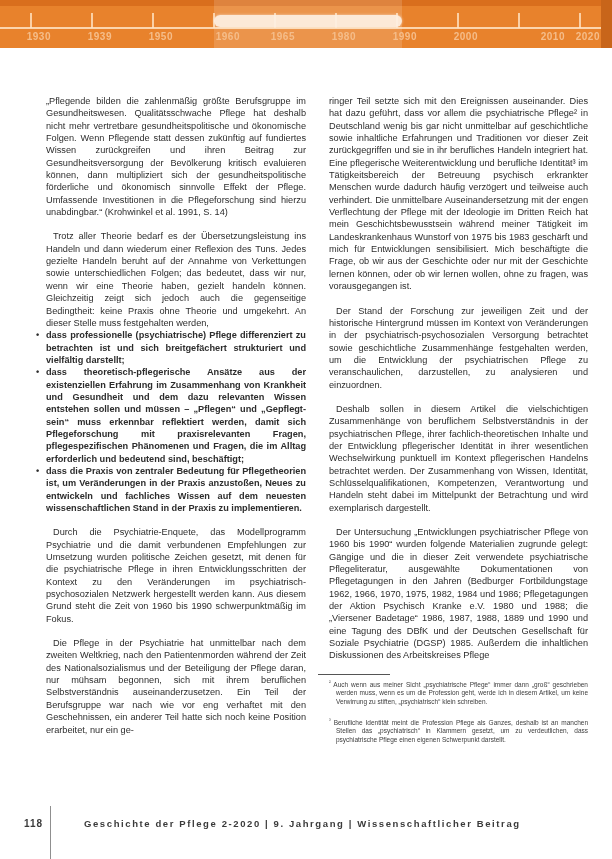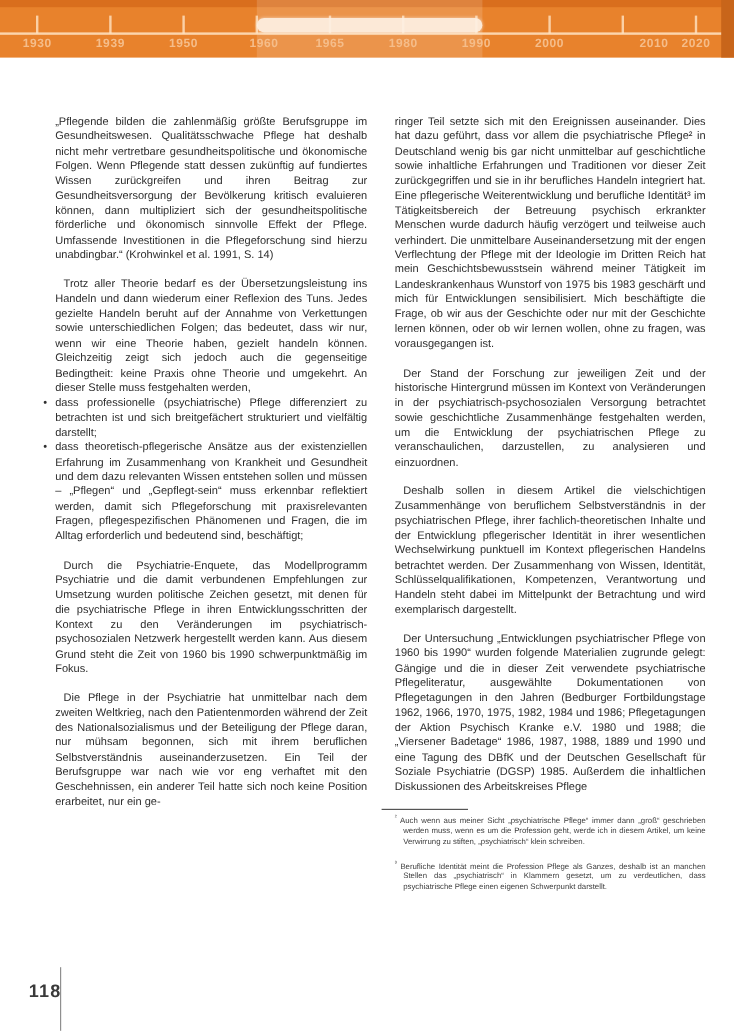--- a/index.html
+++ b/index.html
@@ -26,21 +26,21 @@
   .timeline-line{
     position:absolute;left:0;top:27px;width:612px;height:2px;
     background:rgba(255,228,196,0.85);
   }
   .tick{
     position:absolute;top:13px;width:2px;height:15px;
     background:rgba(255,228,196,0.8);
   }
   .year{
     position:absolute;top:31px;width:40px;
-    text-align:center;font-size:10px;font-weight:bold;
+    text-align:right;font-size:10px;font-weight:bold;
     color:#f5bd8a;letter-spacing:0.5px;
   }
   .highlight-col{
     position:absolute;left:214px;top:0;width:188px;height:48px;
     background:rgba(255,255,255,0.15);
   }
   .highlight-band{
     position:absolute;left:214px;top:15px;width:188px;height:12px;
     background:rgba(253,240,227,0.92);
     border-radius:6px;
@@ -51,41 +51,41 @@
   .column{
     position:absolute;top:95px;width:271px;
     font-size:9.2px;line-height:12.35px;
     text-align:justify;hyphens:auto;-webkit-hyphens:auto;
   }
   .col-left{left:35px;}
   .col-right{left:318px;width:270px;}
   .column p{margin:0 0 12px 11px;}
   .column p.indent{text-indent:7px;}
   .column p.no-space{margin-bottom:0;}
-  .bullet-list{list-style:none;margin:0 0 12px 0;padding:0;}
+  .bullet-list{list-style:none;margin:0 0 12px 0;padding:0;font-weight:bold;}
   .bullet-list li{position:relative;padding-left:11px;margin:0;}
   .bullet-list li::before{content:"•";position:absolute;left:1px;top:0;}
 
   
   .footnote-divider{
     width:72px;height:0;border:none;border-top:1px solid #555;
     margin:10px 0 6px 0;
   }
   .footnote{
     font-size:6.5px;line-height:8.6px;color:#3c3c3c;
     text-align:justify;margin:0 0 4px 0;
     padding-left:7px;text-indent:-7px;
   }
   .footnote sup{font-size:5px;line-height:0;}
 
   
   .footer{position:absolute;left:0;top:0;width:612px;height:859px;pointer-events:none;}
   .page-number{
     position:absolute;left:24px;top:818px;
-    font-size:15px;font-weight:bold;letter-spacing:1px;color:#3a3a3a;
+    font-size:10px;font-weight:bold;letter-spacing:1px;color:#3a3a3a;
   }
   .footer-divider{
     position:absolute;left:50px;top:806px;width:1px;height:53px;
     background:#8f8f8f;
   }
   .journal-line{
     position:absolute;left:84px;top:818px;
     font-size:9.5px;font-weight:bold;letter-spacing:1.6px;color:#3a3a3a;
   }
 </style>
@@ -123,32 +123,34 @@
 
   <div class="banner-edge-strip"></div>
 </div>
 
 <div class="column col-left">
   <p>„Pflegende bilden die zahlenmäßig größte Berufsgruppe im Gesundheitswesen. Qualitätsschwache Pflege hat deshalb nicht mehr vertretbare gesundheitspolitische und ökonomische Folgen. Wenn Pflegende statt dessen zukünftig auf fundiertes Wissen zurückgreifen und ihren Beitrag zur Gesundheitsversorgung der Bevölkerung kritisch evaluieren können, dann multipliziert sich der gesundheitspolitische förderliche und ökonomisch sinnvolle Effekt der Pflege. Umfassende Investitionen in die Pflegeforschung sind hierzu unabdingbar.“ (Krohwinkel et al. 1991, S. 14)</p>
   <p class="indent no-space">Trotz aller Theorie bedarf es der Übersetzungsleistung ins Handeln und dann wiederum einer Reflexion des Tuns. Jedes gezielte Handeln beruht auf der Annahme von Verkettungen sowie unterschiedlichen Folgen; das bedeutet, dass wir nur, wenn wir eine Theorie haben, gezielt handeln können. Gleichzeitig zeigt sich jedoch auch die gegenseitige Bedingtheit: keine Praxis ohne Theorie und umgekehrt. An dieser Stelle muss festgehalten werden,</p>
   <ul class="bullet-list">
     <li>dass professionelle (psychiatrische) Pflege differenziert zu betrachten ist und sich breitgefächert strukturiert und vielfältig darstellt;</li>
     <li>dass theoretisch-pflegerische Ansätze aus der existenziellen Erfahrung im Zusammenhang von Krankheit und Gesundheit und dem dazu relevanten Wissen entstehen sollen und müssen – „Pflegen“ und „Gepflegt-sein“ muss erkennbar reflektiert werden, damit sich Pflegeforschung mit praxisrelevanten Fragen, pflegespezifischen Phänomenen und Fragen, die im Alltag erforderlich und bedeutend sind, beschäftigt;</li>
+    <li>dass die Praxis von zentraler Bedeutung für Pflegetheorien ist, um Veränderungen in der Praxis anzustoßen, Neues zu entwickeln und fachliches Wissen auf dem neuesten wissenschaftlichen Stand in der Praxis zu implementieren.</li>
   </ul>
   <p class="indent">Durch die Psychiatrie-Enquete, das Modellprogramm Psychiatrie und die damit verbundenen Empfehlungen zur Umsetzung wurden politische Zeichen gesetzt, mit denen für die psychiatrische Pflege in ihren Entwicklungsschritten der Kontext zu den Veränderungen im psychiatrisch-psychosozialen Netzwerk hergestellt werden kann. Aus diesem Grund steht die Zeit von 1960 bis 1990 schwerpunktmäßig im Fokus.</p>
   <p class="indent">Die Pflege in der Psychiatrie hat unmittelbar nach dem zweiten Weltkrieg, nach den Patientenmorden während der Zeit des Nationalsozialismus und der Beteiligung der Pflege daran, nur mühsam begonnen, sich mit ihrem beruflichen Selbstverständnis auseinanderzusetzen. Ein Teil der Berufsgruppe war nach wie vor eng verhaftet mit den Geschehnissen, ein anderer Teil hatte sich noch keine Position erarbeitet, nur ein ge-</p>
 </div>
 
 <div class="column col-right">
   <p>ringer Teil setzte sich mit den Ereignissen auseinander. Dies hat dazu geführt, dass vor allem die psychiatrische Pflege² in Deutschland wenig bis gar nicht unmittelbar auf geschichtliche sowie inhaltliche Erfahrungen und Traditionen vor dieser Zeit zurückgegriffen und sie in ihr berufliches Handeln integriert hat. Eine pflegerische Weiterentwicklung und berufliche Identität³ im Tätigkeitsbereich der Betreuung psychisch erkrankter Menschen wurde dadurch häufig verzögert und teilweise auch verhindert. Die unmittelbare Auseinandersetzung mit der engen Verflechtung der Pflege mit der Ideologie im Dritten Reich hat mein Geschichtsbewusstsein während meiner Tätigkeit im Landeskrankenhaus Wunstorf von 1975 bis 1983 geschärft und mich für Entwicklungen sensibilisiert. Mich beschäftigte die Frage, ob wir aus der Geschichte oder nur mit der Geschichte lernen können, oder ob wir lernen wollen, ohne zu fragen, was vorausgegangen ist.</p>
   <p class="indent">Der Stand der Forschung zur jeweiligen Zeit und der historische Hintergrund müssen im Kontext von Veränderungen in der psychiatrisch-psychosozialen Versorgung betrachtet sowie geschichtliche Zusammenhänge festgehalten werden, um die Entwicklung der psychiatrischen Pflege zu veranschaulichen, darzustellen, zu analysieren und einzuordnen.</p>
   <p class="indent">Deshalb sollen in diesem Artikel die vielschichtigen Zusammenhänge von beruflichem Selbstverständnis in der psychiatrischen Pflege, ihrer fachlich-theoretischen Inhalte und der Entwicklung pflegerischer Identität in ihrer wesentlichen Wechselwirkung punktuell im Kontext pflegerischen Handelns betrachtet werden. Der Zusammenhang von Wissen, Identität, Schlüsselqualifikationen, Kompetenzen, Verantwortung und Handeln steht dabei im Mittelpunkt der Betrachtung und wird exemplarisch dargestellt.</p>
   <p class="indent">Der Untersuchung „Entwicklungen psychiatrischer Pflege von 1960 bis 1990“ wurden folgende Materialien zugrunde gelegt: Gängige und die in dieser Zeit verwendete psychiatrische Pflegeliteratur, ausgewählte Dokumentationen von Pflegetagungen in den Jahren (Bedburger Fortbildungstage 1962, 1966, 1970, 1975, 1982, 1984 und 1986; Pflegetagungen der Aktion Psychisch Kranke e.V. 1980 und 1988; die „Viersener Badetage“ 1986, 1987, 1988, 1889 und 1990 und eine Tagung des DBfK und der Deutschen Gesellschaft für Soziale Psychiatrie (DGSP) 1985. Außerdem die inhaltlichen Diskussionen des Arbeitskreises Pflege</p>
 
   <hr class="footnote-divider">
   <p class="footnote"><sup>²</sup><span> Auch wenn aus meiner Sicht „psychiatrische Pflege“ immer dann „groß“ geschrieben werden muss, wenn es um die Profession geht, werde ich in diesem Artikel, um keine Verwirrung zu stiften, „psychiatrisch“ klein schreiben.</span></p>
   <p class="footnote"><sup>³</sup><span> Berufliche Identität meint die Profession Pflege als Ganzes, deshalb ist an manchen Stellen das „psychiatrisch“ in Klammern gesetzt, um zu verdeutlichen, dass psychiatrische Pflege einen eigenen Schwerpunkt darstellt.</span></p>
 </div>
 
 <div class="footer">
   <span class="page-number">118</span>
   <div class="footer-divider"></div>
+  <span class="journal-line">Geschichte der Pflege 2-2020 | 9. Jahrgang | Wissenschaftlicher Beitrag</span>
 </div>
 
 </body></html>

